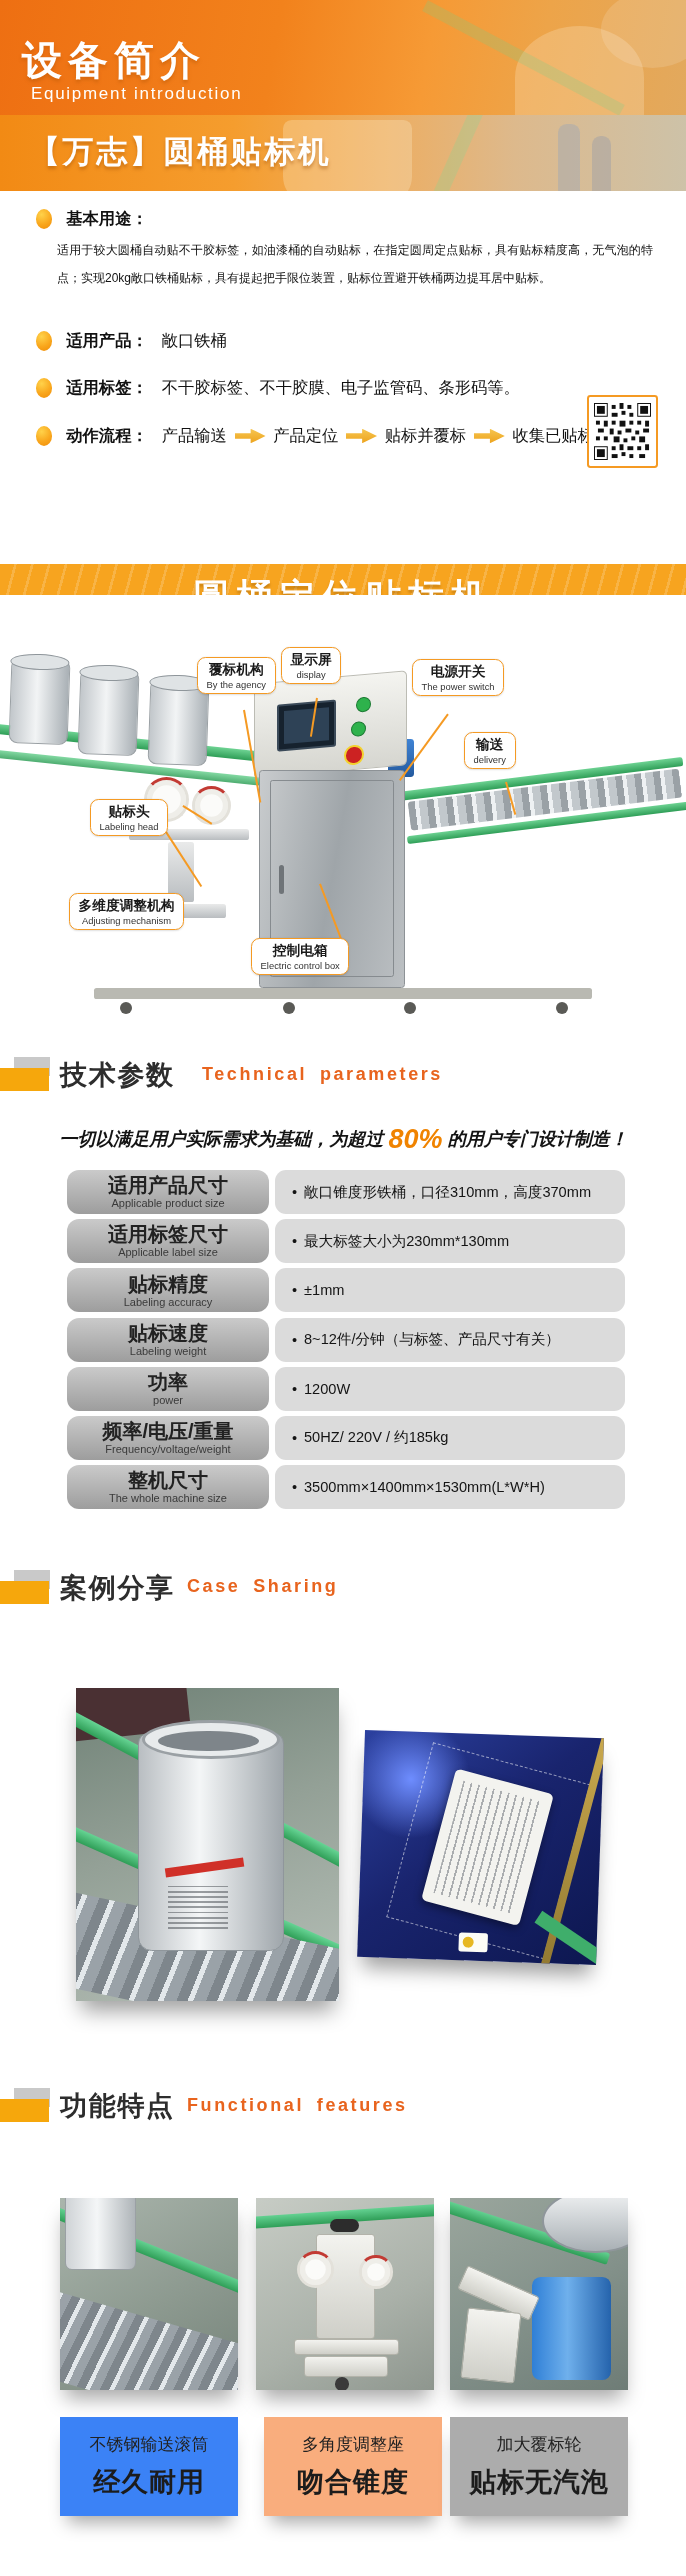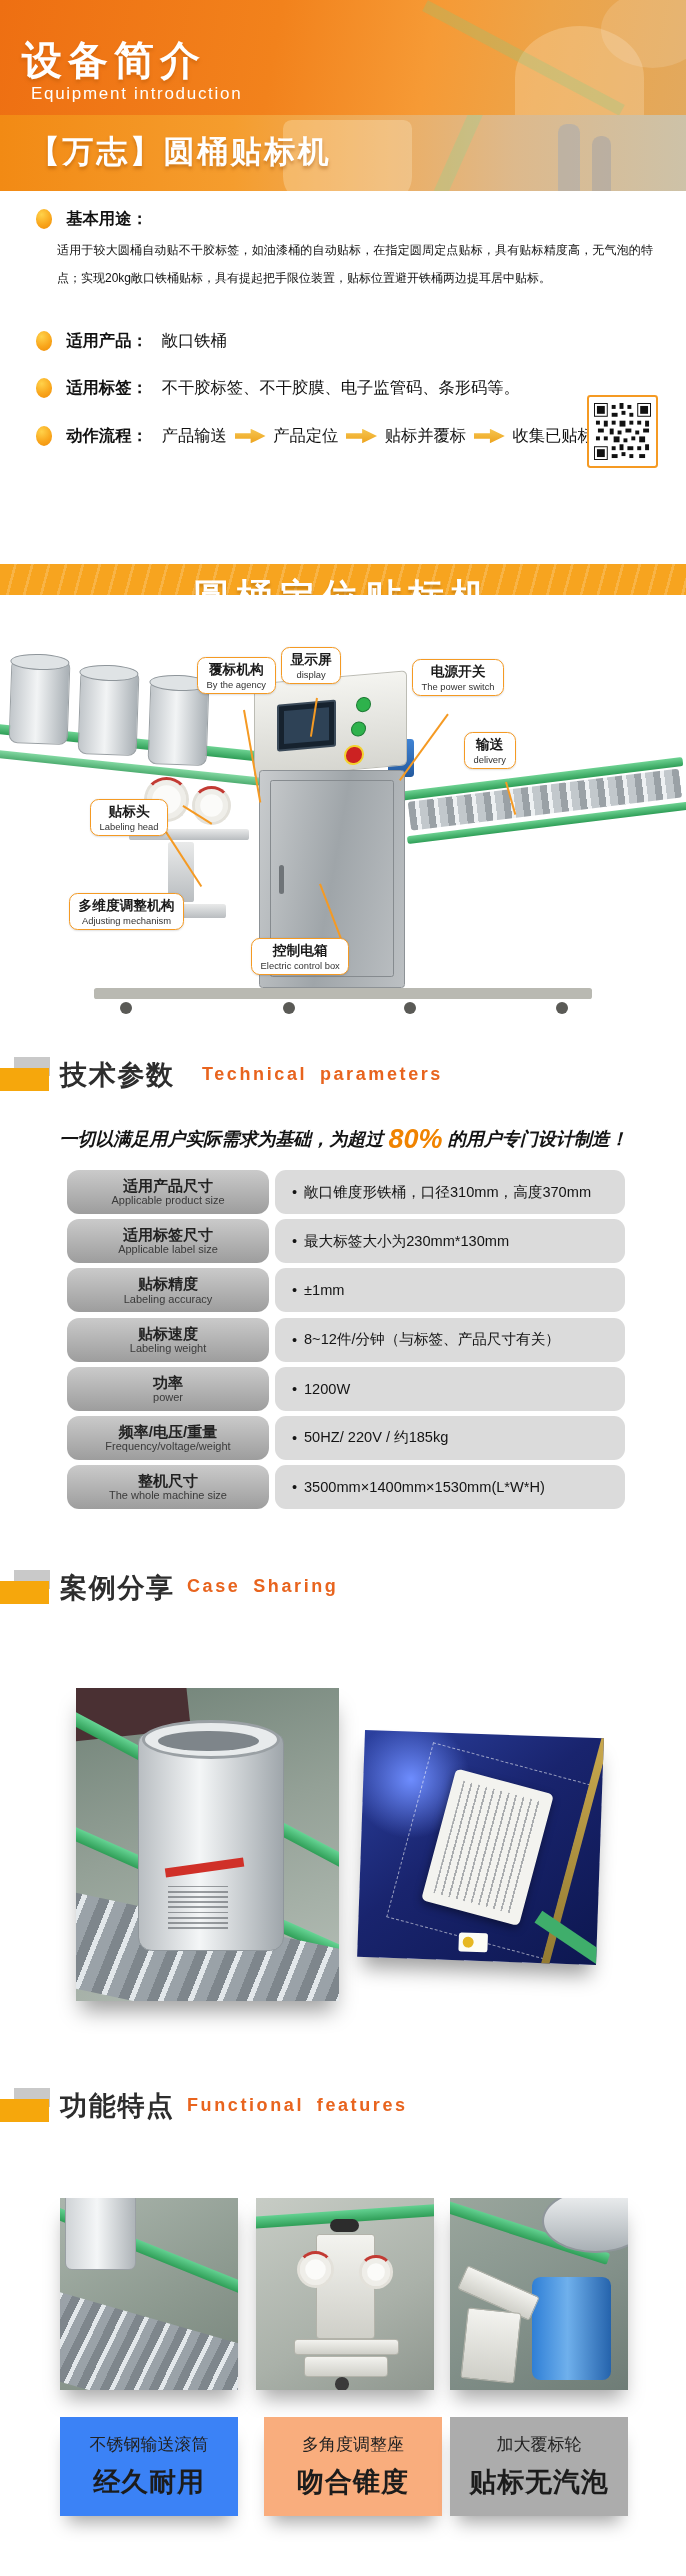--- a/index.html
+++ b/index.html
@@ -80,21 +80,21 @@
   .sec-en{position:absolute;top:6.9px;font-size:18px;font-weight:bold;color:#e8641e;letter-spacing:2.6px;word-spacing:5.2px;white-space:nowrap;}
 
   
   #tech{position:absolute;left:0;top:1057px;width:687px;height:481px;background:#fff;}
   .slogan{position:absolute;left:0;top:67px;width:687px;text-align:center;font-style:italic;font-weight:bold;font-size:18px;color:#141414;}
   .slogan .hl{color:#f08300;font-size:27px;padding:0 5.2px;vertical-align:-2.6px;}
   .ttable{position:absolute;left:67px;top:113px;width:558px;display:flex;flex-direction:column;gap:5.2px;}
   .trow{display:flex;height:44px;}
   .tlabel{width:202px;flex:0 0 auto;border-radius:12px;background:linear-gradient(#cacaca,#9d9d9d);
     display:flex;flex-direction:column;align-items:center;justify-content:center;line-height:1.15;}
-  .tzh{font-size:15px;font-weight:bold;color:#222;}
+  .tzh{font-size:20px;font-weight:bold;color:#222;}
   .ten{font-size:11px;color:#3a3a3a;}
   .tvalue{flex:1;margin-left:6px;border-radius:11px;background:#dbdbdb;display:flex;align-items:center;padding-left:17px;font-size:14.6px;color:#141414;}
   .tvalue .vdot{margin-right:6.9px;font-size:14.6px;color:#141414;}
 
   
   #cases{position:absolute;left:0;top:1554px;width:687px;height:515px;background:#fff;}
   .photo{box-shadow:0 15.5px 20.6px -5.2px rgba(0,0,0,.38);overflow:hidden;position:absolute;}
   .case-left{left:76px;top:134px;width:263px;height:313px;background:linear-gradient(160deg,#6f8176 0%,#93a096 45%,#b7c0b8 100%);}
   .case-right{left:361px;top:180px;width:239px;height:227px;transform:rotate(2deg);
     background:linear-gradient(140deg,#2c41a0 0%,#19246e 45%,#0d1750 100%);}

